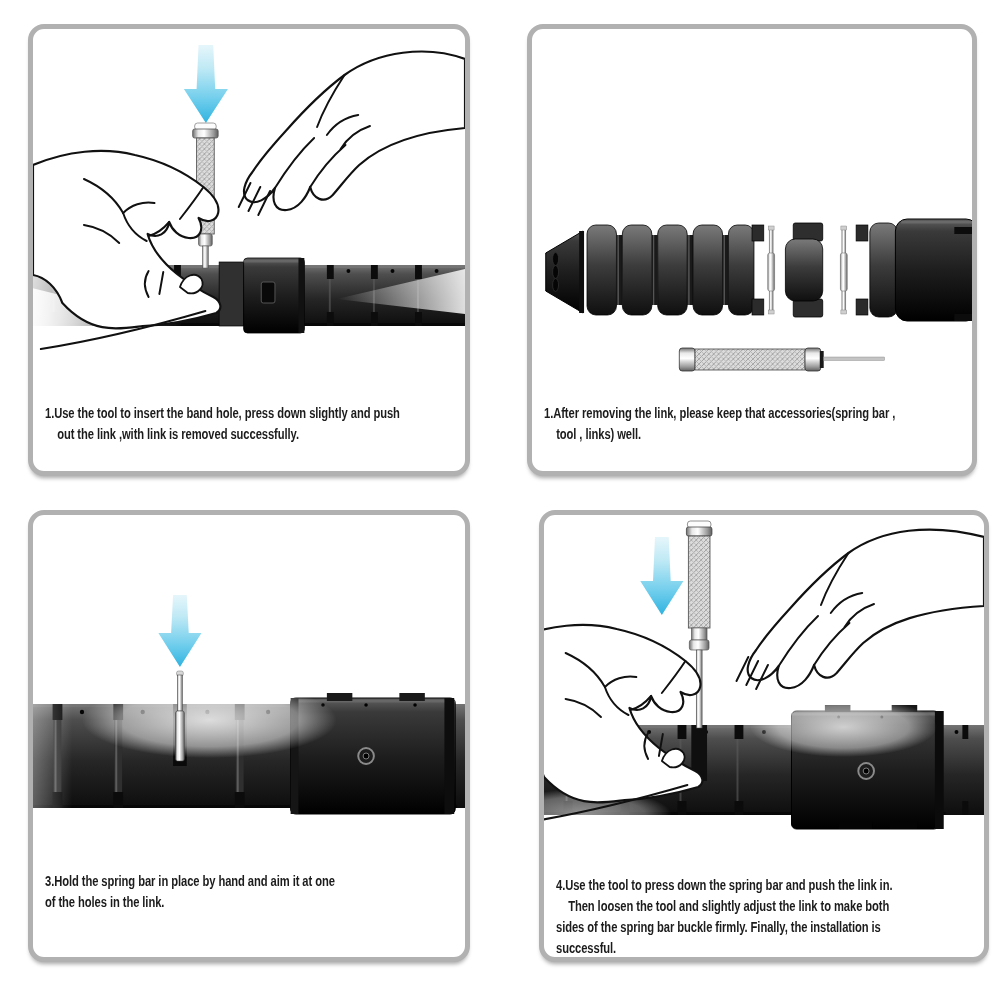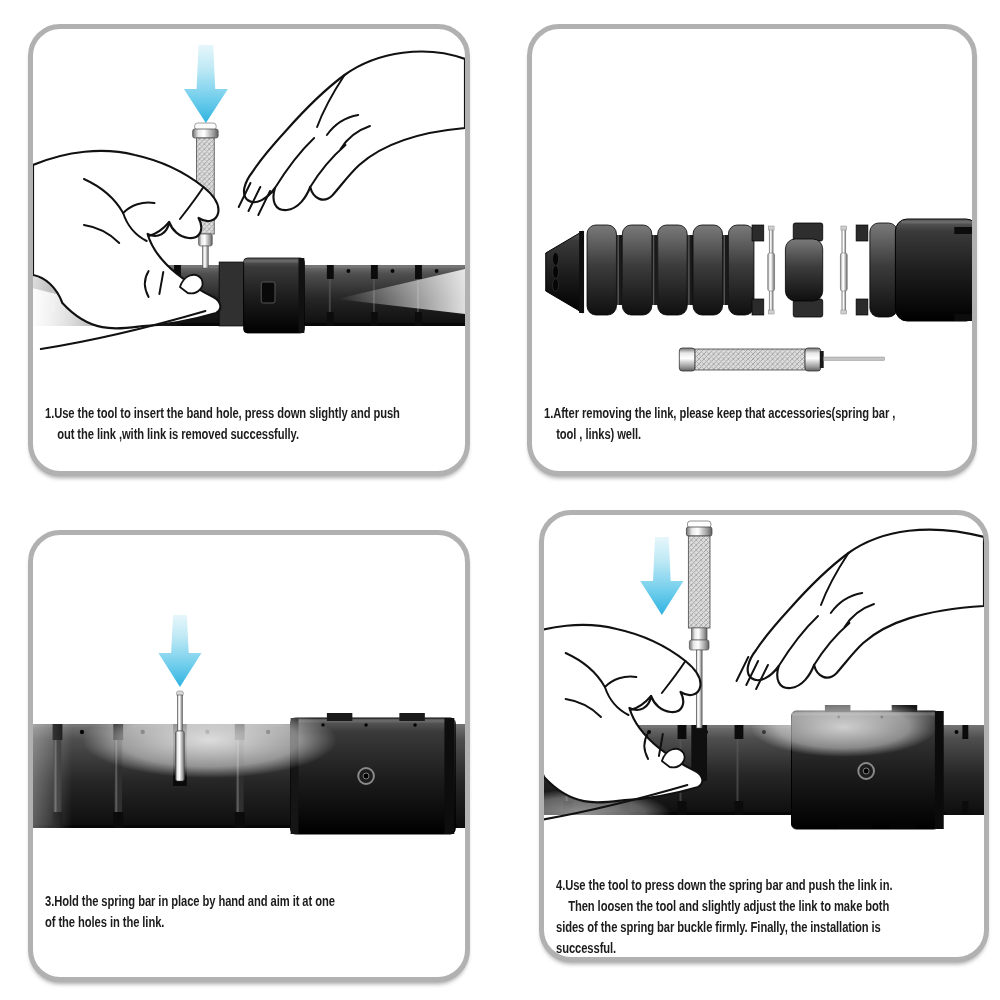--- a/index.html
+++ b/index.html
@@ -1,23 +1,23 @@
 <!DOCTYPE html>
 <html><head>
 <meta charset="utf-8">
 <style>
   html,body{margin:0;padding:0;background:#ffffff;}
   .sheet{position:relative;width:1000px;height:1000px;background:#ffffff;overflow:hidden;
          font-family:"Liberation Sans",sans-serif;}
   .panel{position:absolute;box-sizing:border-box;background:#ffffff;
-         border:5px solid #b1b1b1;border-radius:32px;overflow:hidden;
+         border:5px solid #b1b1b1;border-radius:16px;overflow:hidden;
          box-shadow:0 4px 4px -2px rgba(0,0,0,.35);}
   .panel.p1{left:28px;top:24px;width:442px;height:452px;}
   .panel.p2{left:527px;top:24px;width:450px;height:452px;}
-  .panel.p3{left:28px;top:510px;width:442px;height:452px;margin-top:20px;}
+  .panel.p3{left:28px;top:510px;width:442px;height:452px;}
   .panel.p4{left:527px;top:510px;width:450px;height:452px;margin-left:12px;}
   .illus{position:absolute;left:0;top:0;width:100%;height:100%;}
   .caption{position:absolute;left:12px;width:560px;margin:0;
            font-size:14px;font-weight:bold;line-height:21px;color:#1c1c1c;
            white-space:pre-wrap;letter-spacing:-0.1px;
            transform:scaleX(0.80);transform-origin:left top;}
   .p1 .caption,.p2 .caption{top:374px;}
   .p3 .caption{top:356px;}
   .p4 .caption{top:360px;}
 </style>

